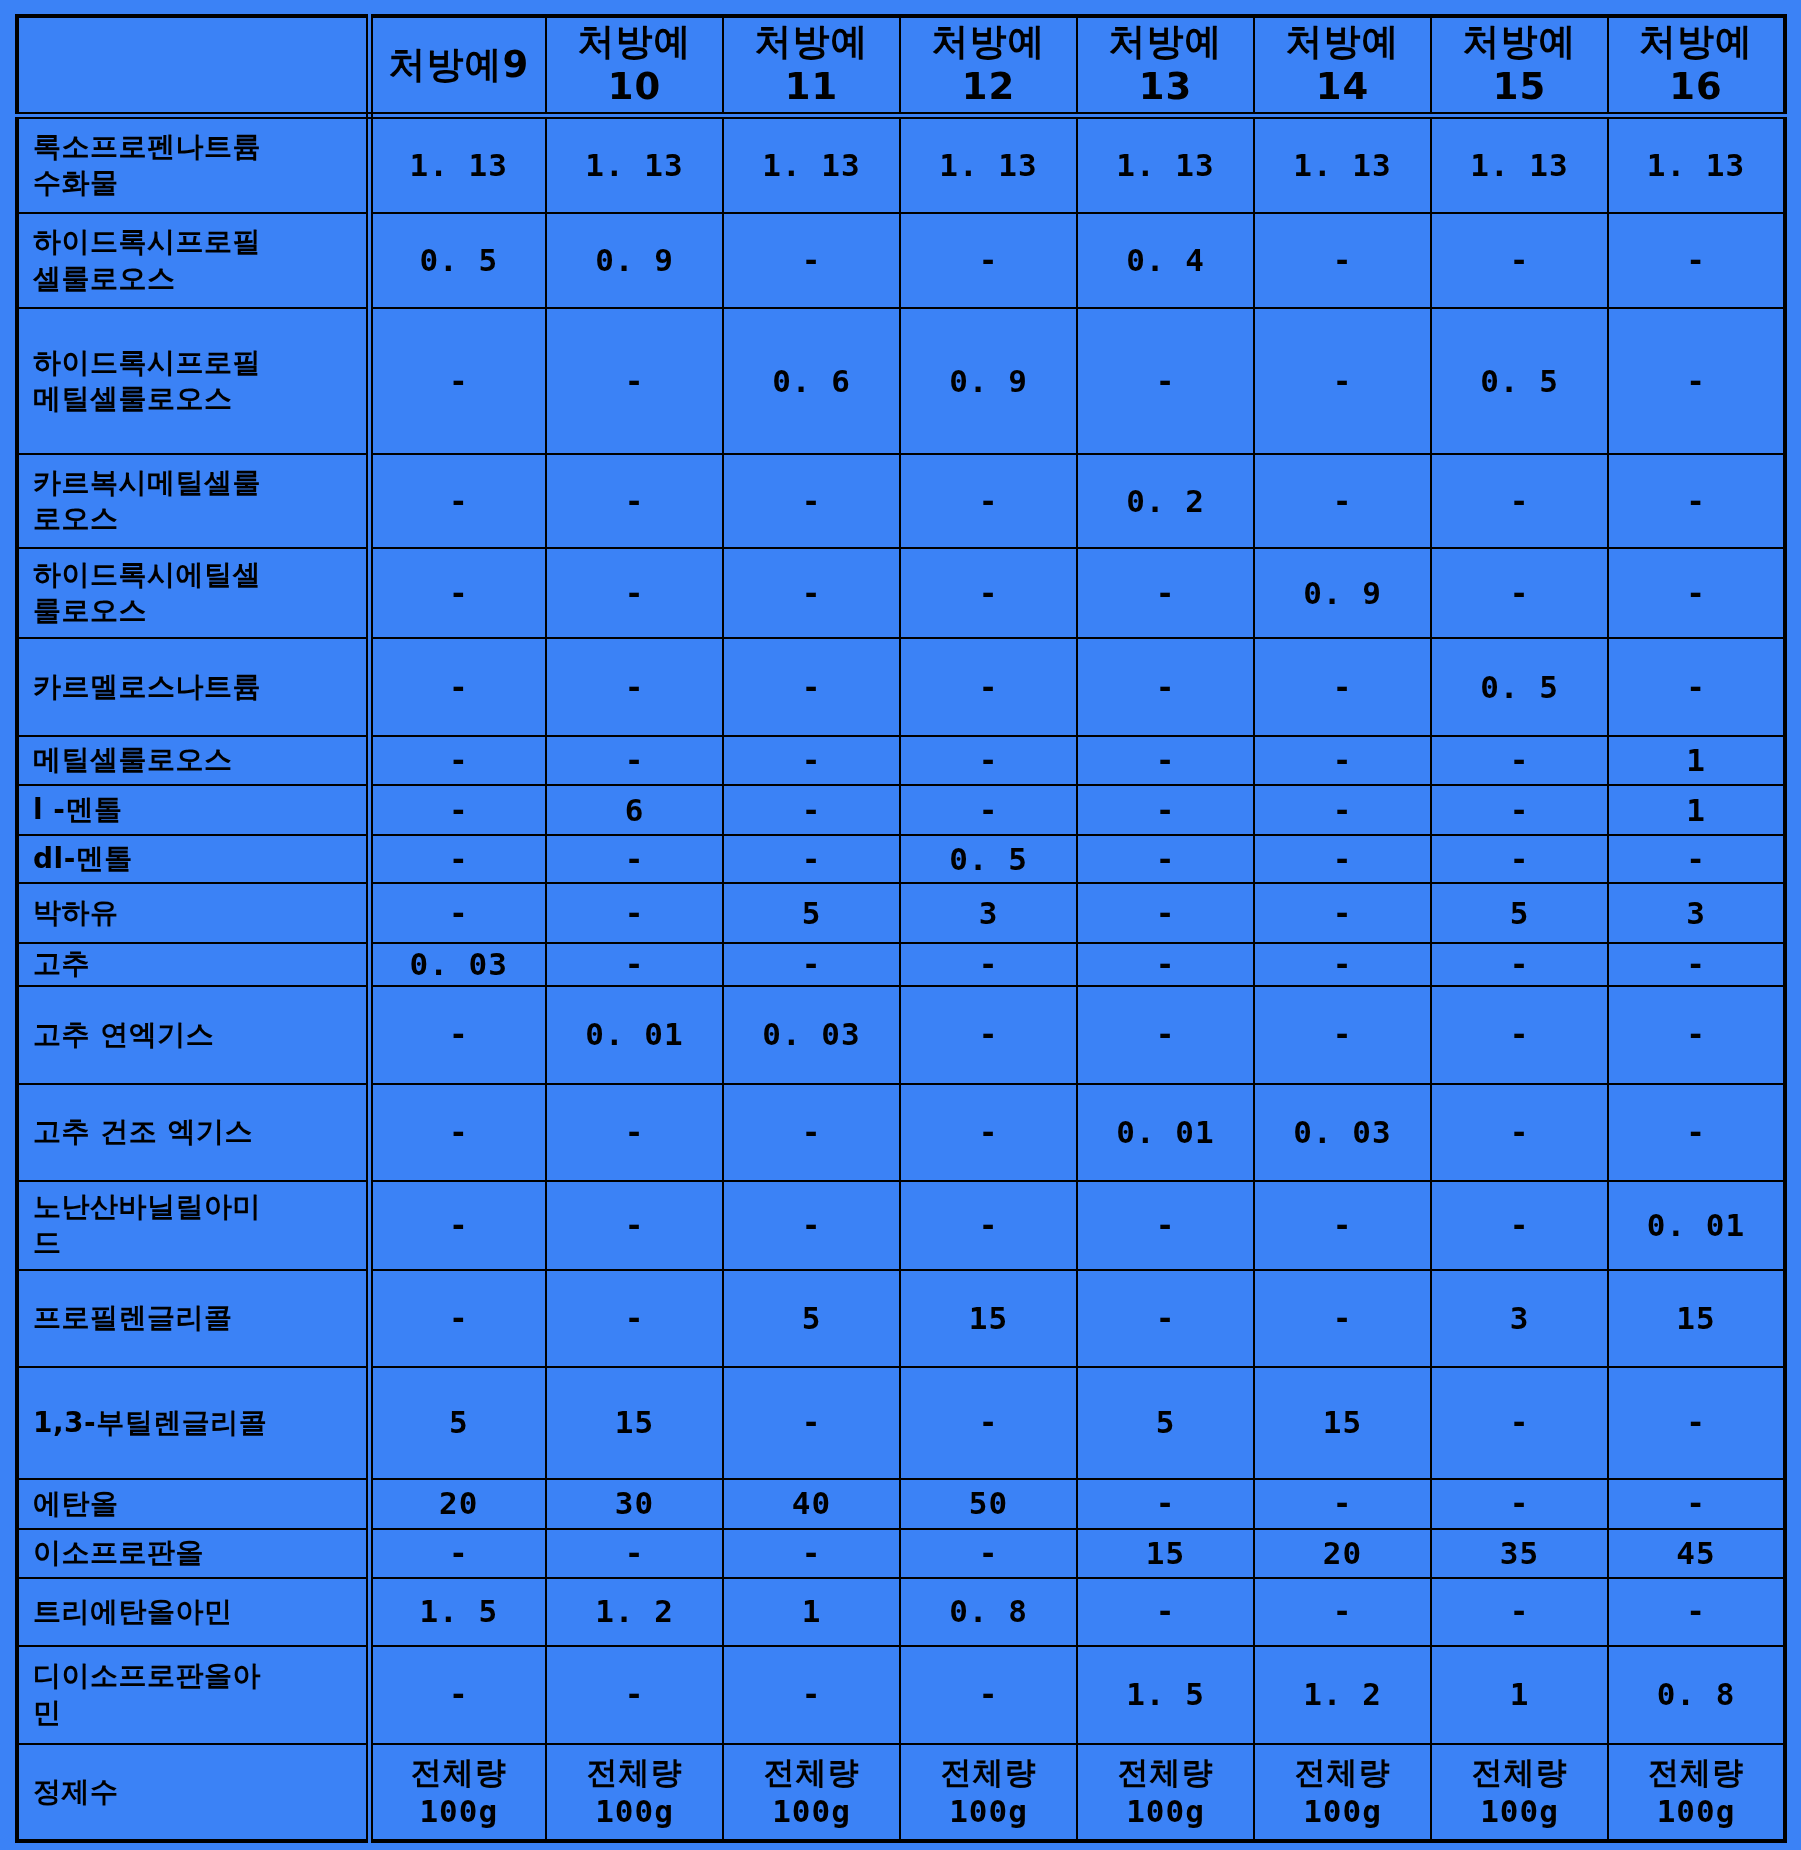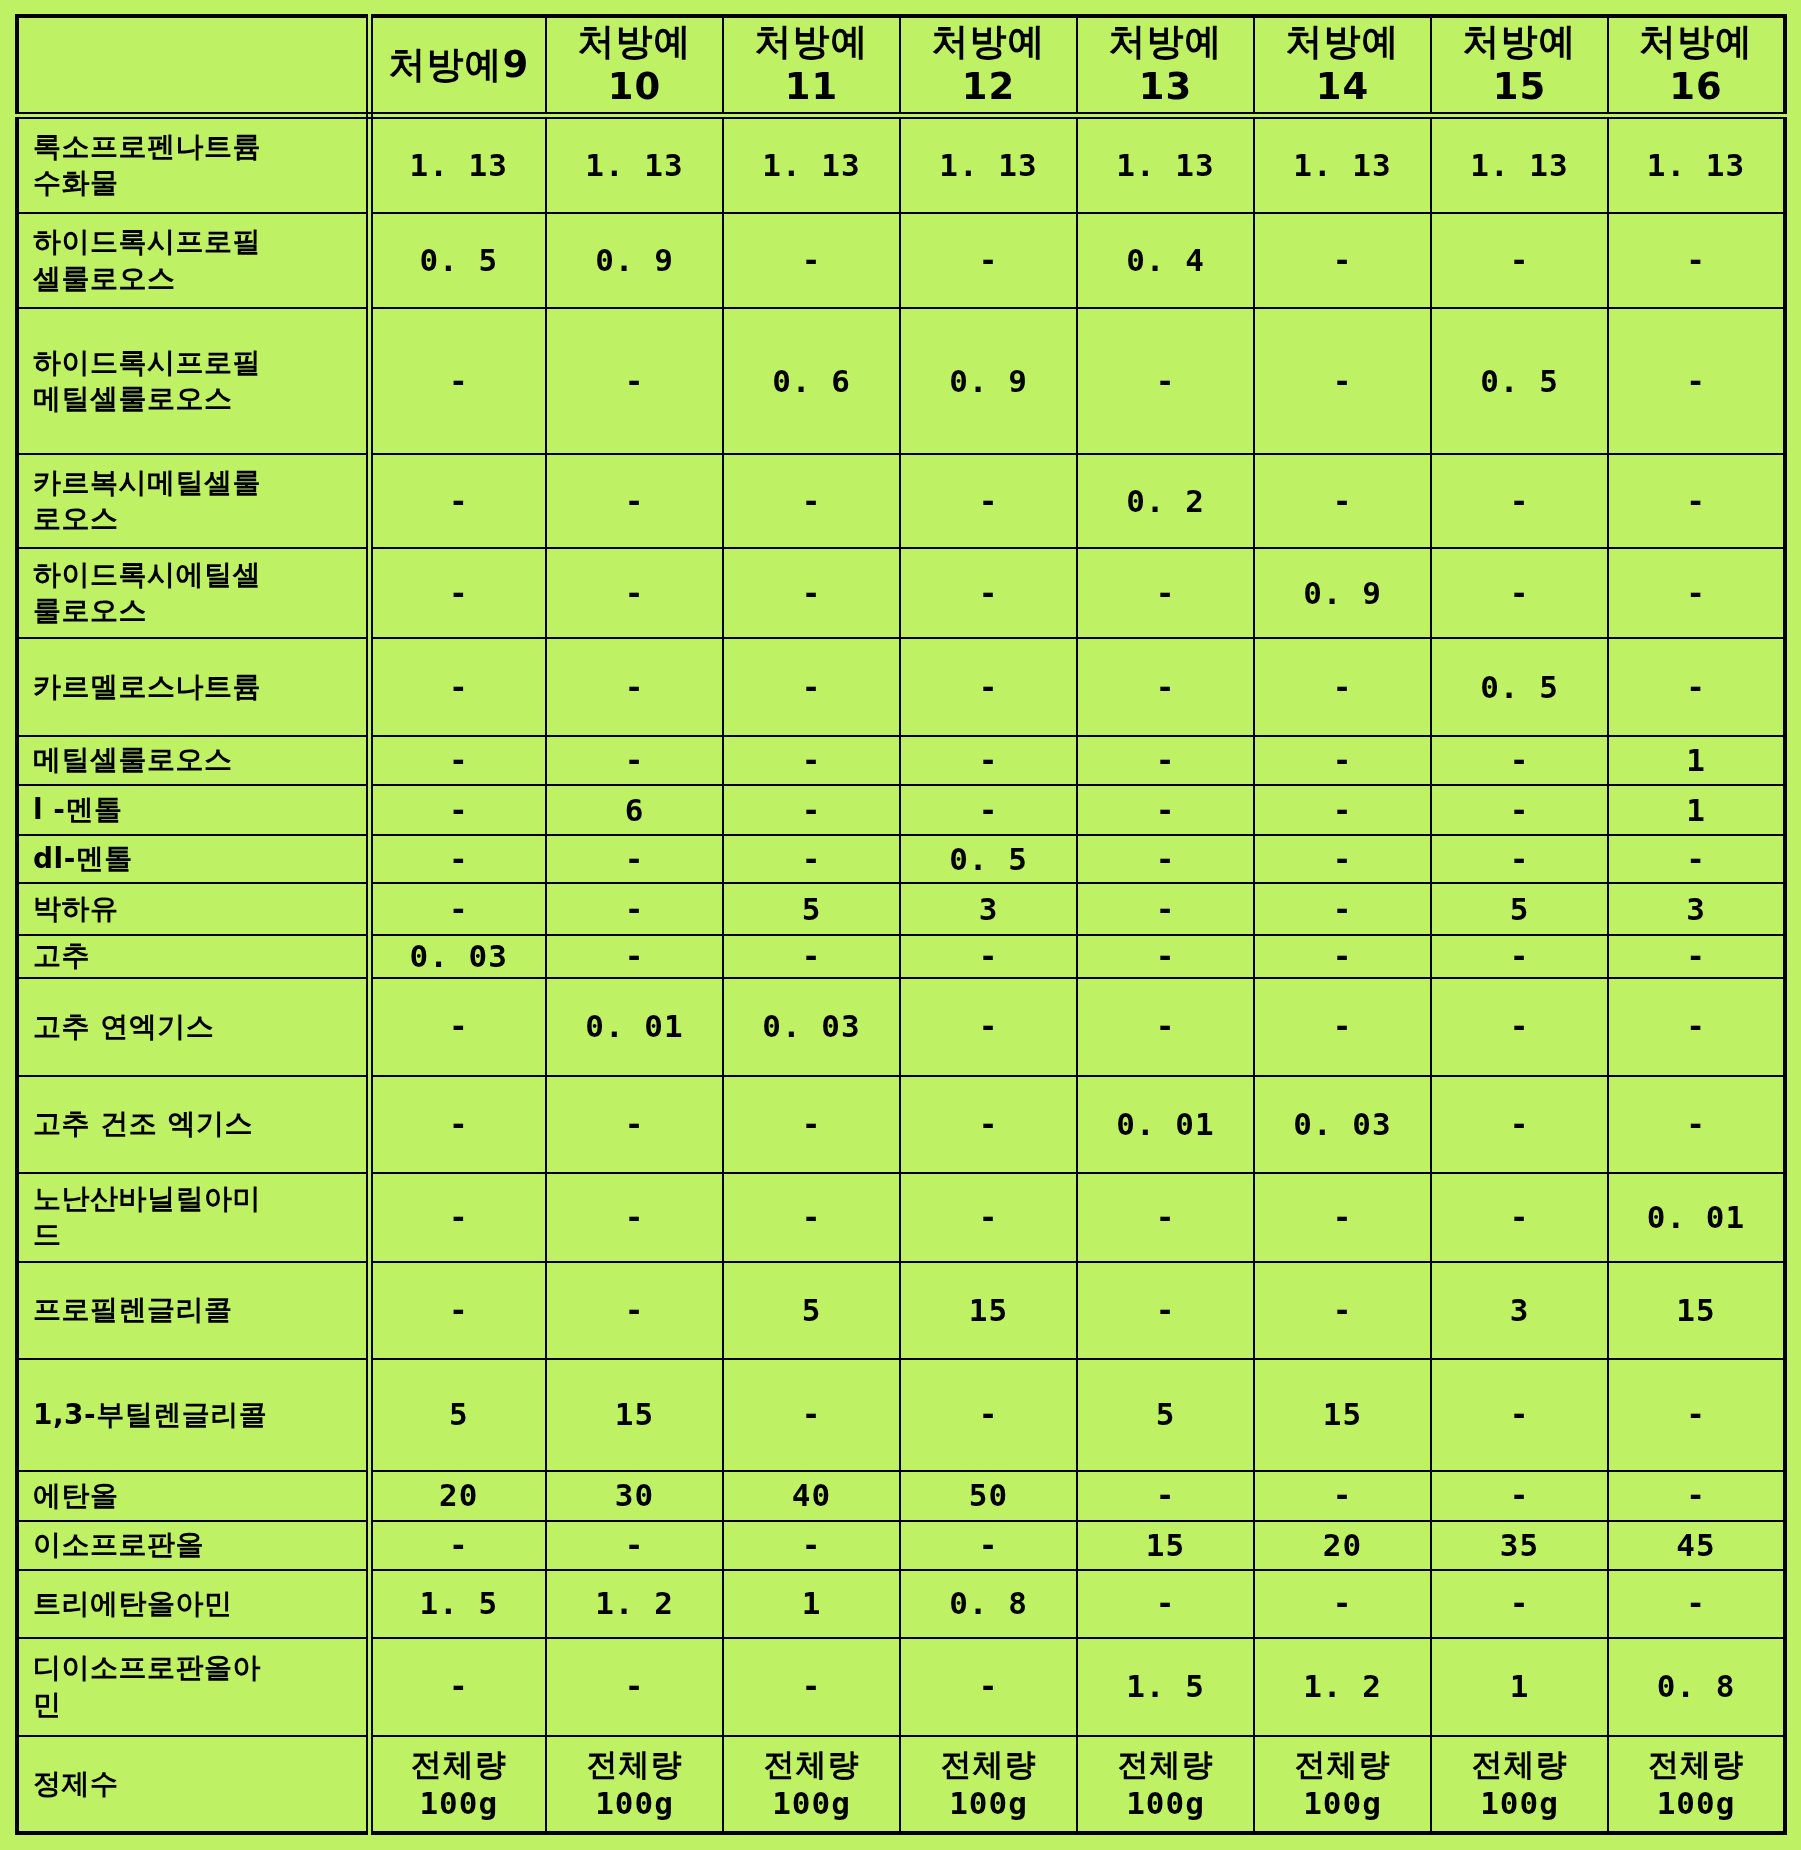--- a/index.html
+++ b/index.html
@@ -8,21 +8,21 @@
     background: #ffffff;
     width: 1801px;
     height: 1850px;
     font-family: "DejaVu Sans", sans-serif;
     color: #000;
   }
   .sheet {
     position: relative;
     width: 1801px;
     height: 1850px;
-    background: #bef264;
+    background: #3b82f6;
     box-sizing: border-box;
     padding: 14px 0 0 15px;
   }
   table.formulation {
     border-collapse: collapse;
     table-layout: fixed;
     width: 1768px;
     border: 4px solid #000;
   }
   th, td {
@@ -204,21 +204,21 @@
           <th class="rowlabel">dl-멘톨</th>
           <td class="val">-</td>
           <td class="val">-</td>
           <td class="val">-</td>
           <td class="val">0. 5</td>
           <td class="val">-</td>
           <td class="val">-</td>
           <td class="val">-</td>
           <td class="val">-</td>
         </tr>
-        <tr style="height: 52px;">
+        <tr style="height: 60px;">
           <th class="rowlabel">박하유</th>
           <td class="val">-</td>
           <td class="val">-</td>
           <td class="val">5</td>
           <td class="val">3</td>
           <td class="val">-</td>
           <td class="val">-</td>
           <td class="val">5</td>
           <td class="val">3</td>
         </tr>

